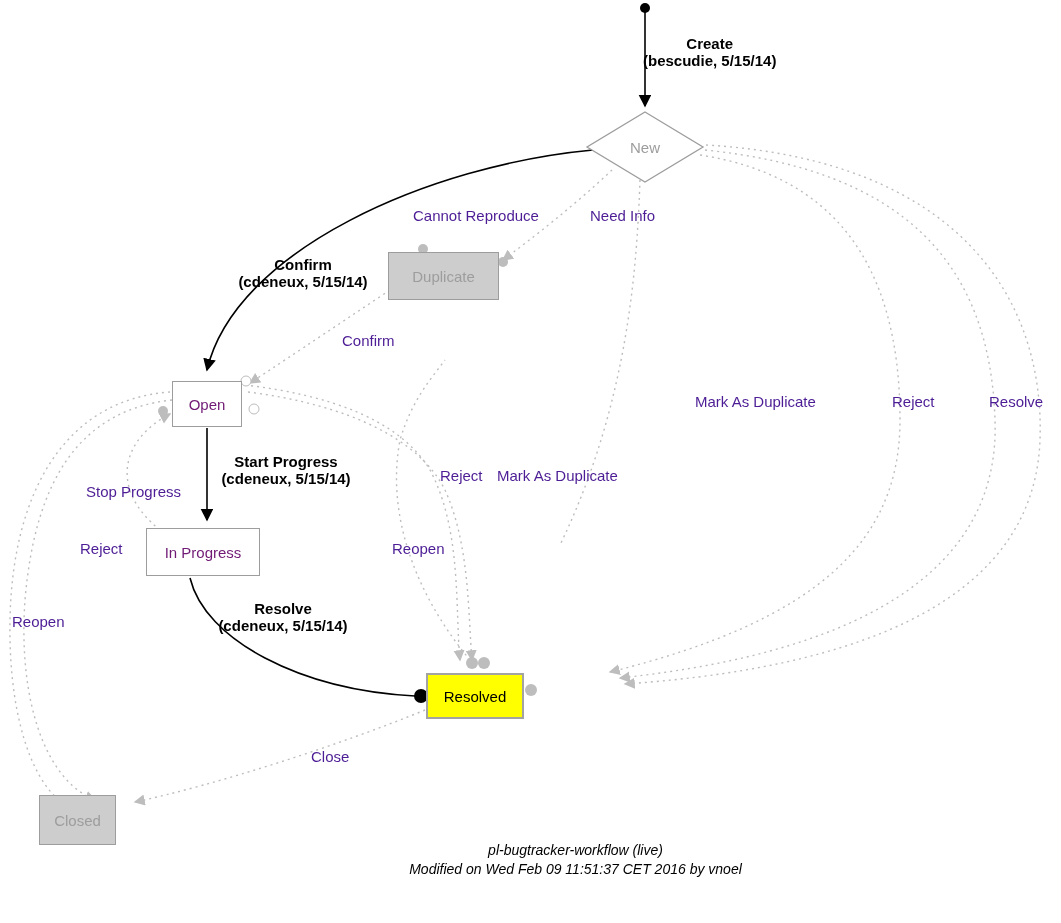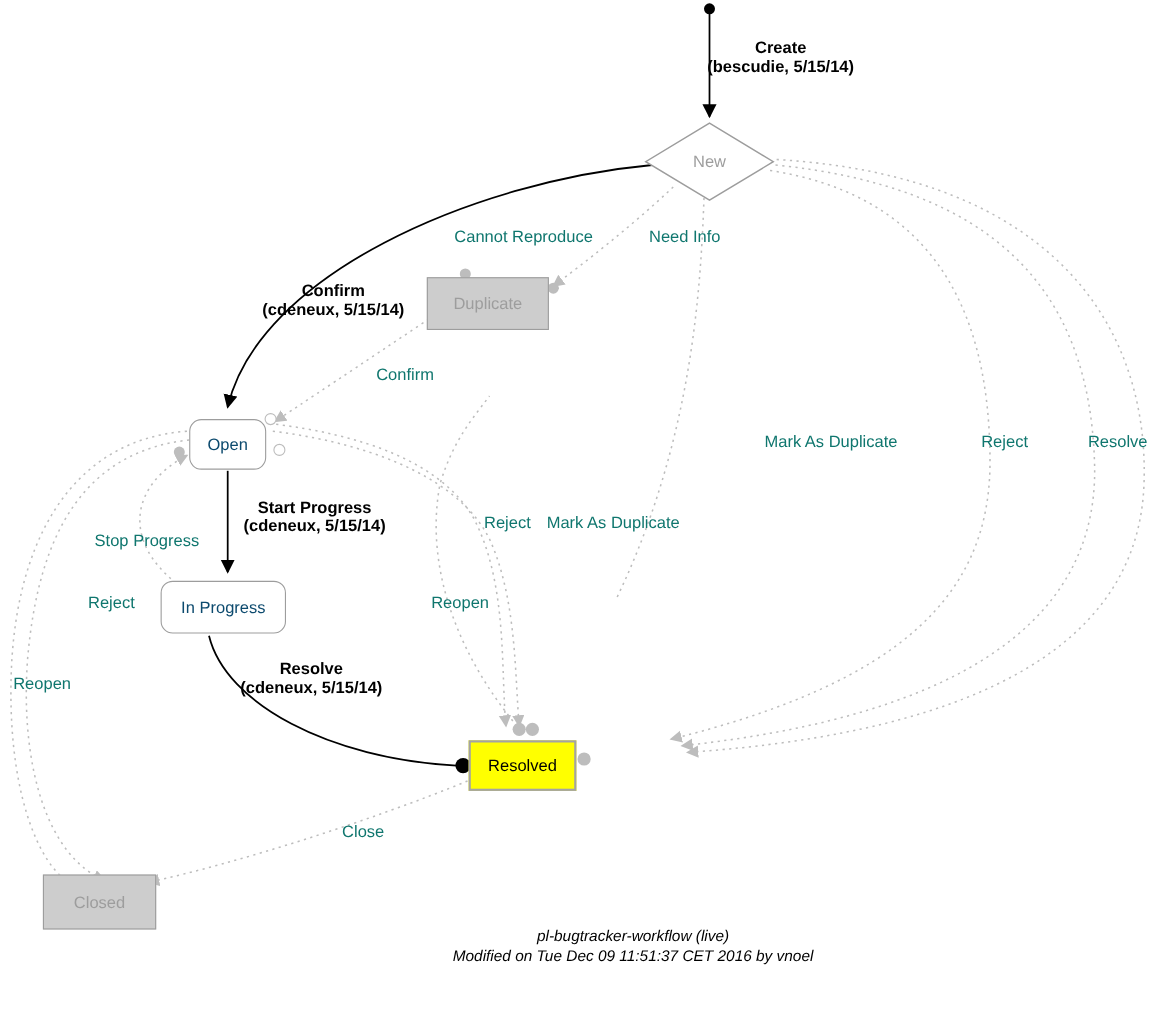--- a/index.html
+++ b/index.html
@@ -31,23 +31,22 @@
     font-size: 15px;
     white-space: nowrap;
     text-align: center;
   }
   .node-rect {
     border: 1px solid #000000;
     background: #ffffff;
   }
   .node-rect.inactive {
     border-color: #9d9d9d;
-    color: #0c4a6e;
-    background: #ffffff;
-    border-radius: 11px;
+    color: #701a75;
+    background: #ffffff;
   }
   .node-rect.greyfill {
     background: #cdcdcd;
     border-color: #9d9d9d;
     color: #9d9d9d;
   }
   .node-rect.active {
     background: #ffff00;
     border: 2px solid #a3a3a3;
     color: #000000;
@@ -57,21 +56,21 @@
   }
   .node-diamond .dlabel {
     position: relative;
     z-index: 2;
     font-size: 15px;
   }
   .edge-label {
     position: absolute;
     font-size: 15px;
     white-space: nowrap;
-    color: #0f766e;
+    color: #4c1d95;
   }
   .edge-label.strong {
     color: #000000;
   }
   .edge-label.strong .l2 {
     display: block;
   }
   .lbl-center {
     text-align: center;
     font-weight: bold;
@@ -162,21 +161,21 @@
   </div>
 
   <div class="node node-rect inactive" style="left:146px; top:528px; width:114px; height:48px;">
     <span>In Progress</span>
   </div>
 
   <div class="node node-rect active" style="left:426px; top:673px; width:98px; height:46px;">
     <span>Resolved</span>
   </div>
 
-  <div class="node node-rect greyfill" style="left:39px; top:795px; width:103px; height:50px;">
+  <div class="node node-rect greyfill" style="left:39px; top:795px; width:77px; height:50px;">
     <span>Closed</span>
   </div>
 
   <div class="edge-label strong lbl-center" style="left:643px; top:35px;">
     <span class="l1">Create</span>
     <span class="l2">(bescudie, 5/15/14)</span>
   </div>
 
   <div class="edge-label" style="left:413px; top:207px;">
     <span>Cannot Reproduce</span>
@@ -242,16 +241,16 @@
   </div>
 
   <div class="edge-label" style="left:311px; top:748px;">
     <span>Close</span>
   </div>
 
   <div class="footer" style="top:842px;">
     <span>pl-bugtracker-workflow (live)</span>
   </div>
   <div class="footer" style="top:861px;">
-    <span>Modified on Tue Dec 09 11:51:37 CET 2016 by vnoel</span>
+    <span>Modified on Wed Feb 09 11:51:37 CET 2016 by vnoel</span>
   </div>
 
 </div>
 
 </body></html>

